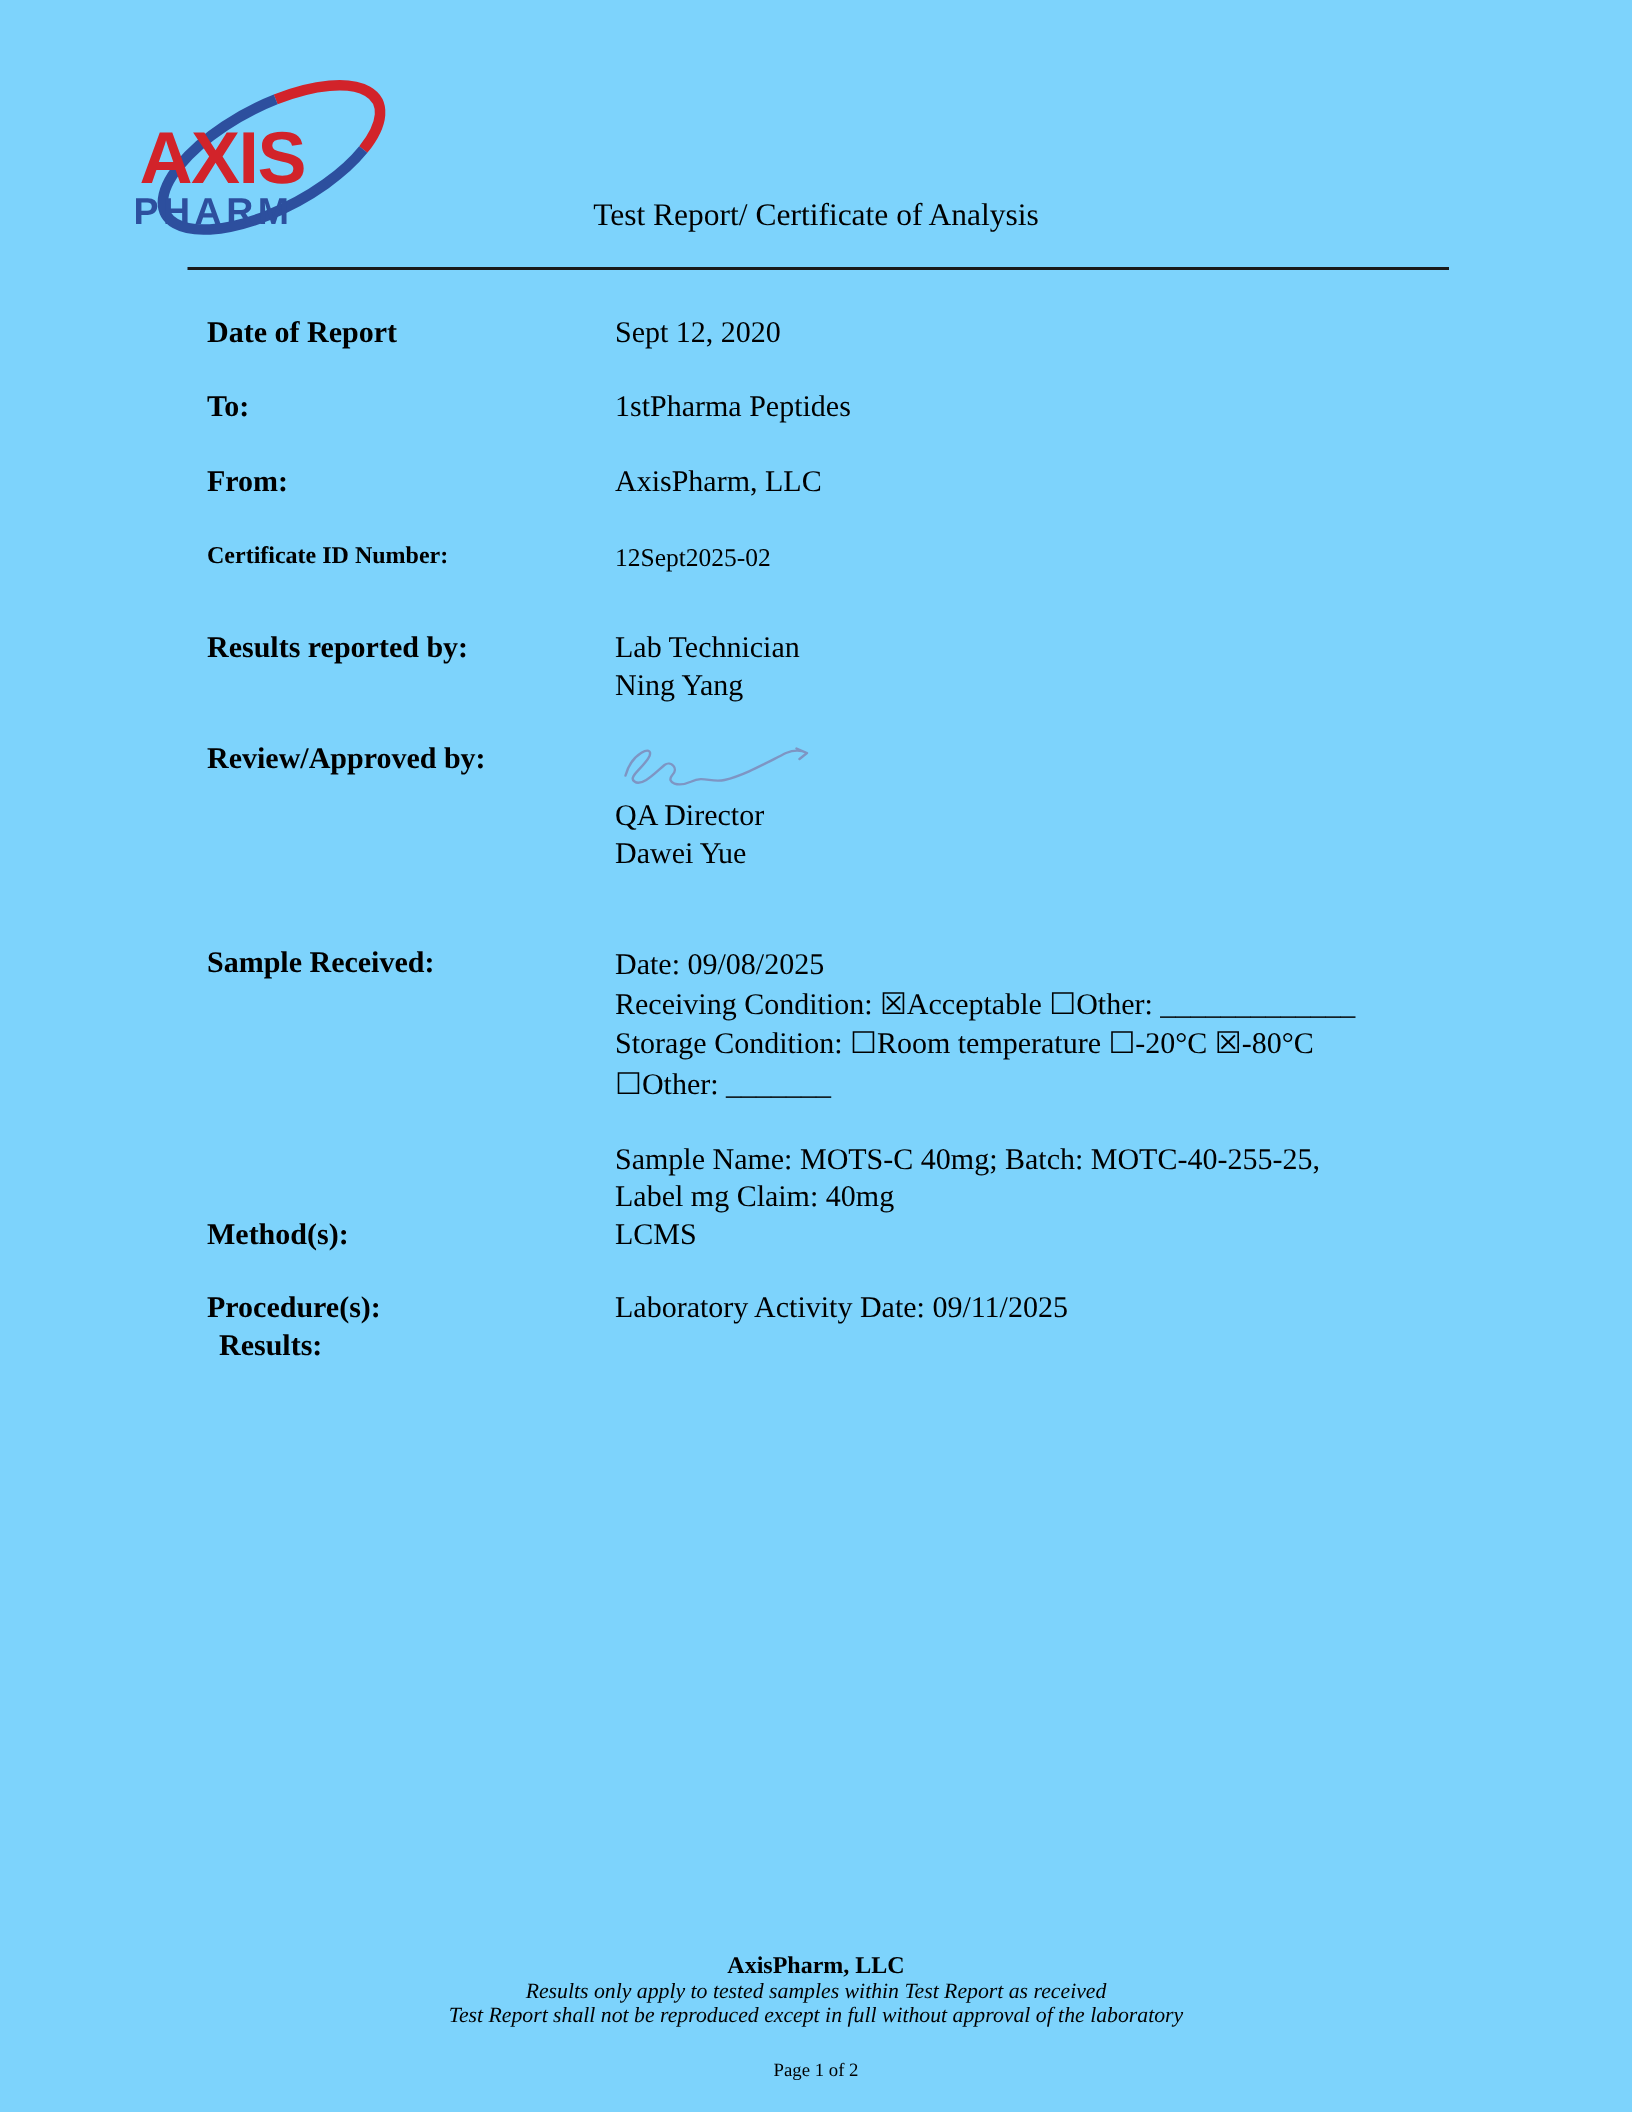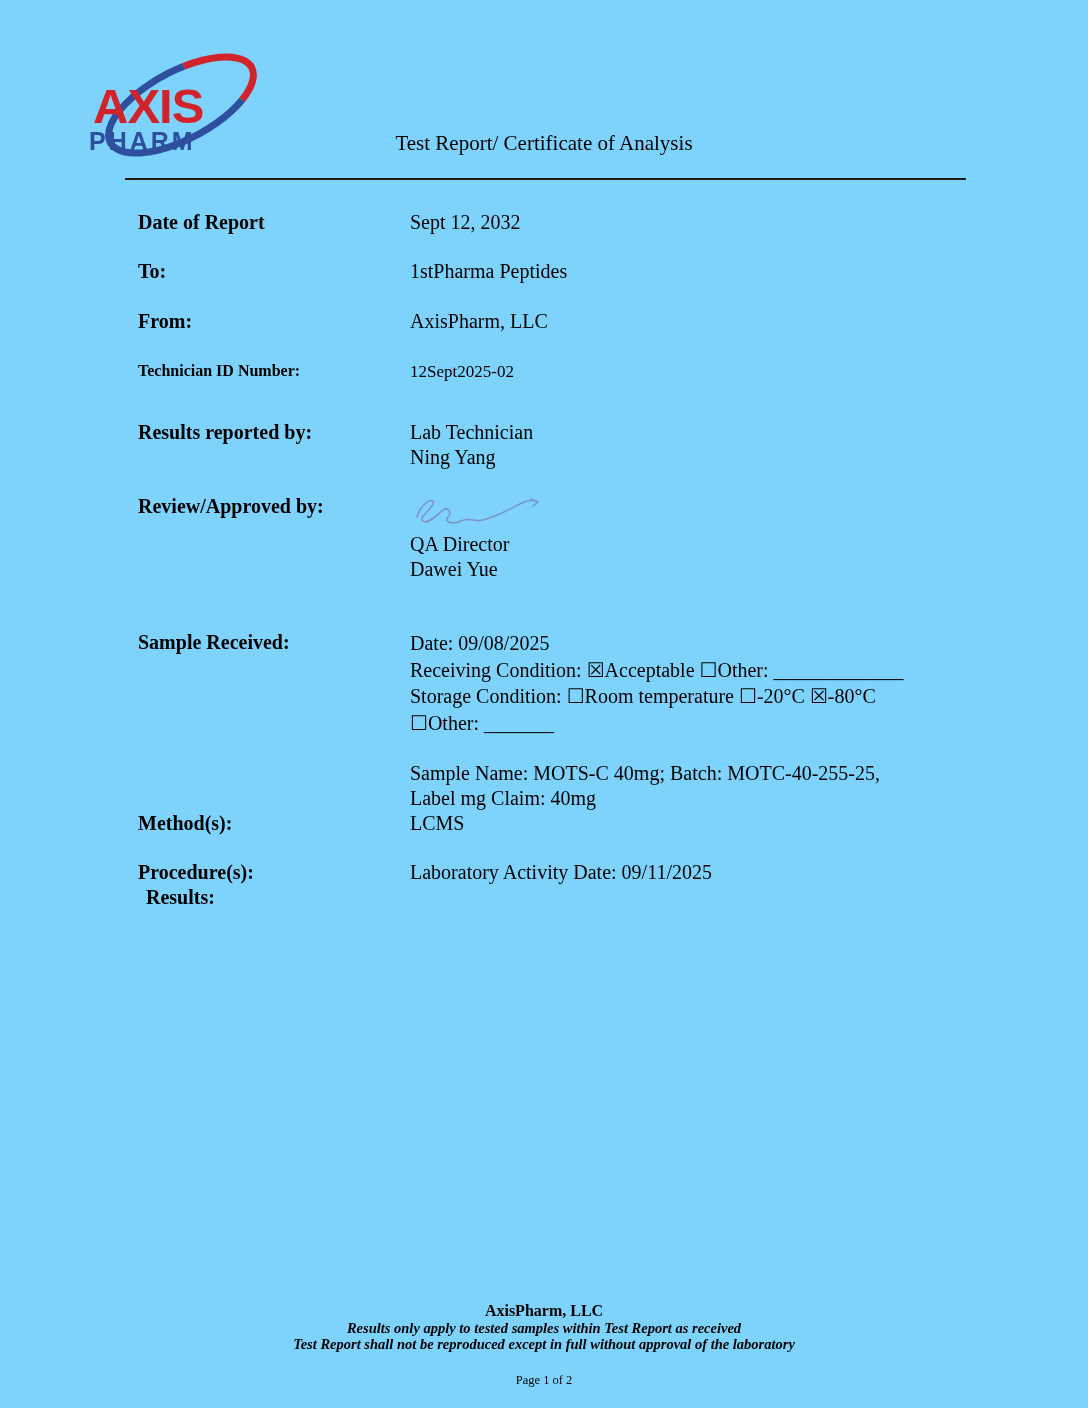--- a/index.html
+++ b/index.html
@@ -55,21 +55,21 @@
   .row-cert .value { font-size:17px; top:1px; }
   .multiline .value .vline { line-height:26.5px; }
   .sig-block { position:absolute; left:272px; top:-4px; width:150px; height:42px; }
   .sig-role { position:absolute; left:272px; top:38px; font-size:20px; line-height:25px; white-space:nowrap; }
   .sig-name { position:absolute; left:272px; top:63px; font-size:20px; line-height:25px; white-space:nowrap; }
   .results-label { left:8px !important; }
 
   
   .footer { position:absolute; left:0; top:1302px; width:1088px; text-align:center; }
   .footer .f-company { font-weight:bold; font-size:16px; line-height:18px; }
-  .footer .f-note { font-style:italic; font-size:14.5px; line-height:16px;font-weight:bold; }
+  .footer .f-note { font-style:italic; font-size:14.5px; line-height:16px; }
   .footer .f-page { font-size:12.5px; line-height:16px; margin-top:20px; }
 </style>
 </head>
 <body>
 
 <div class="page">
 
   <div class="logo">
     <svg class="orbit" width="190" height="118" viewBox="0 0 190 118">
       <path d="M 97.8 16.3 A 80 34 -28 0 1 156.2 49.7" fill="none" stroke="#d2232a" stroke-width="7" stroke-linecap="butt"></path>
@@ -77,35 +77,35 @@
     </svg>
     <div class="logo-axis">AXIS</div>
     <div class="logo-pharm">PHARM</div>
   </div>
 
   <div class="doc-title">Test Report/ Certificate of Analysis</div>
   <div class="title-rule"></div>
 
   <div class="row" style="top:210px">
     <span class="label">Date of Report</span>
-    <span class="value">Sept 12, 2032</span>
+    <span class="value">Sept 12, 2020</span>
   </div>
 
   <div class="row" style="top:259px">
     <span class="label">To:</span>
     <span class="value">1stPharma Peptides</span>
   </div>
 
   <div class="row" style="top:309px">
     <span class="label">From:</span>
     <span class="value">AxisPharm, LLC</span>
   </div>
 
   <div class="row row-cert" style="top:358px">
-    <span class="label">Technician ID Number:</span>
+    <span class="label">Certificate ID Number:</span>
     <span class="value">12Sept2025-02</span>
   </div>
 
   <div class="row" style="top:420px">
     <span class="label">Results reported by:</span>
     <span class="value">
       <span class="vline">Lab Technician</span>
       <span class="vline">Ning Yang</span>
     </span>
   </div>

